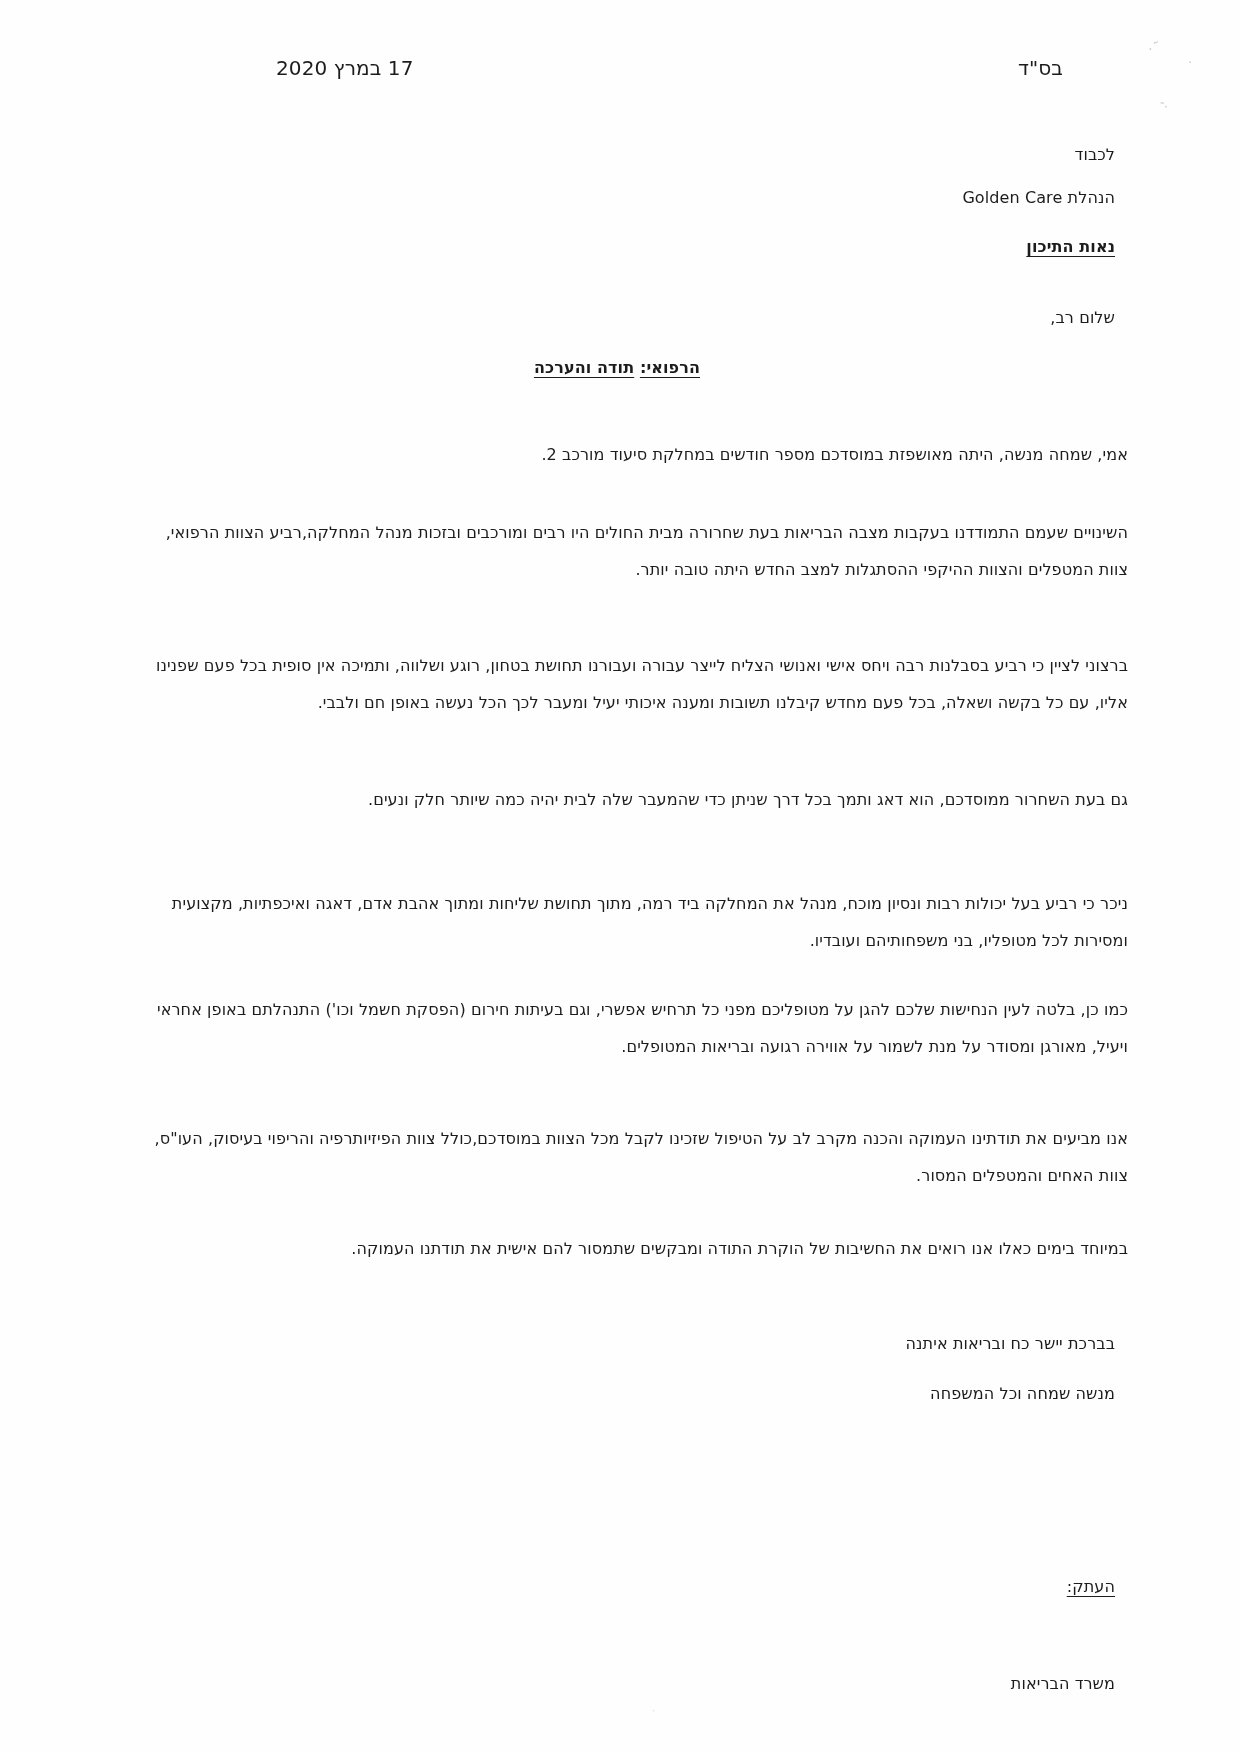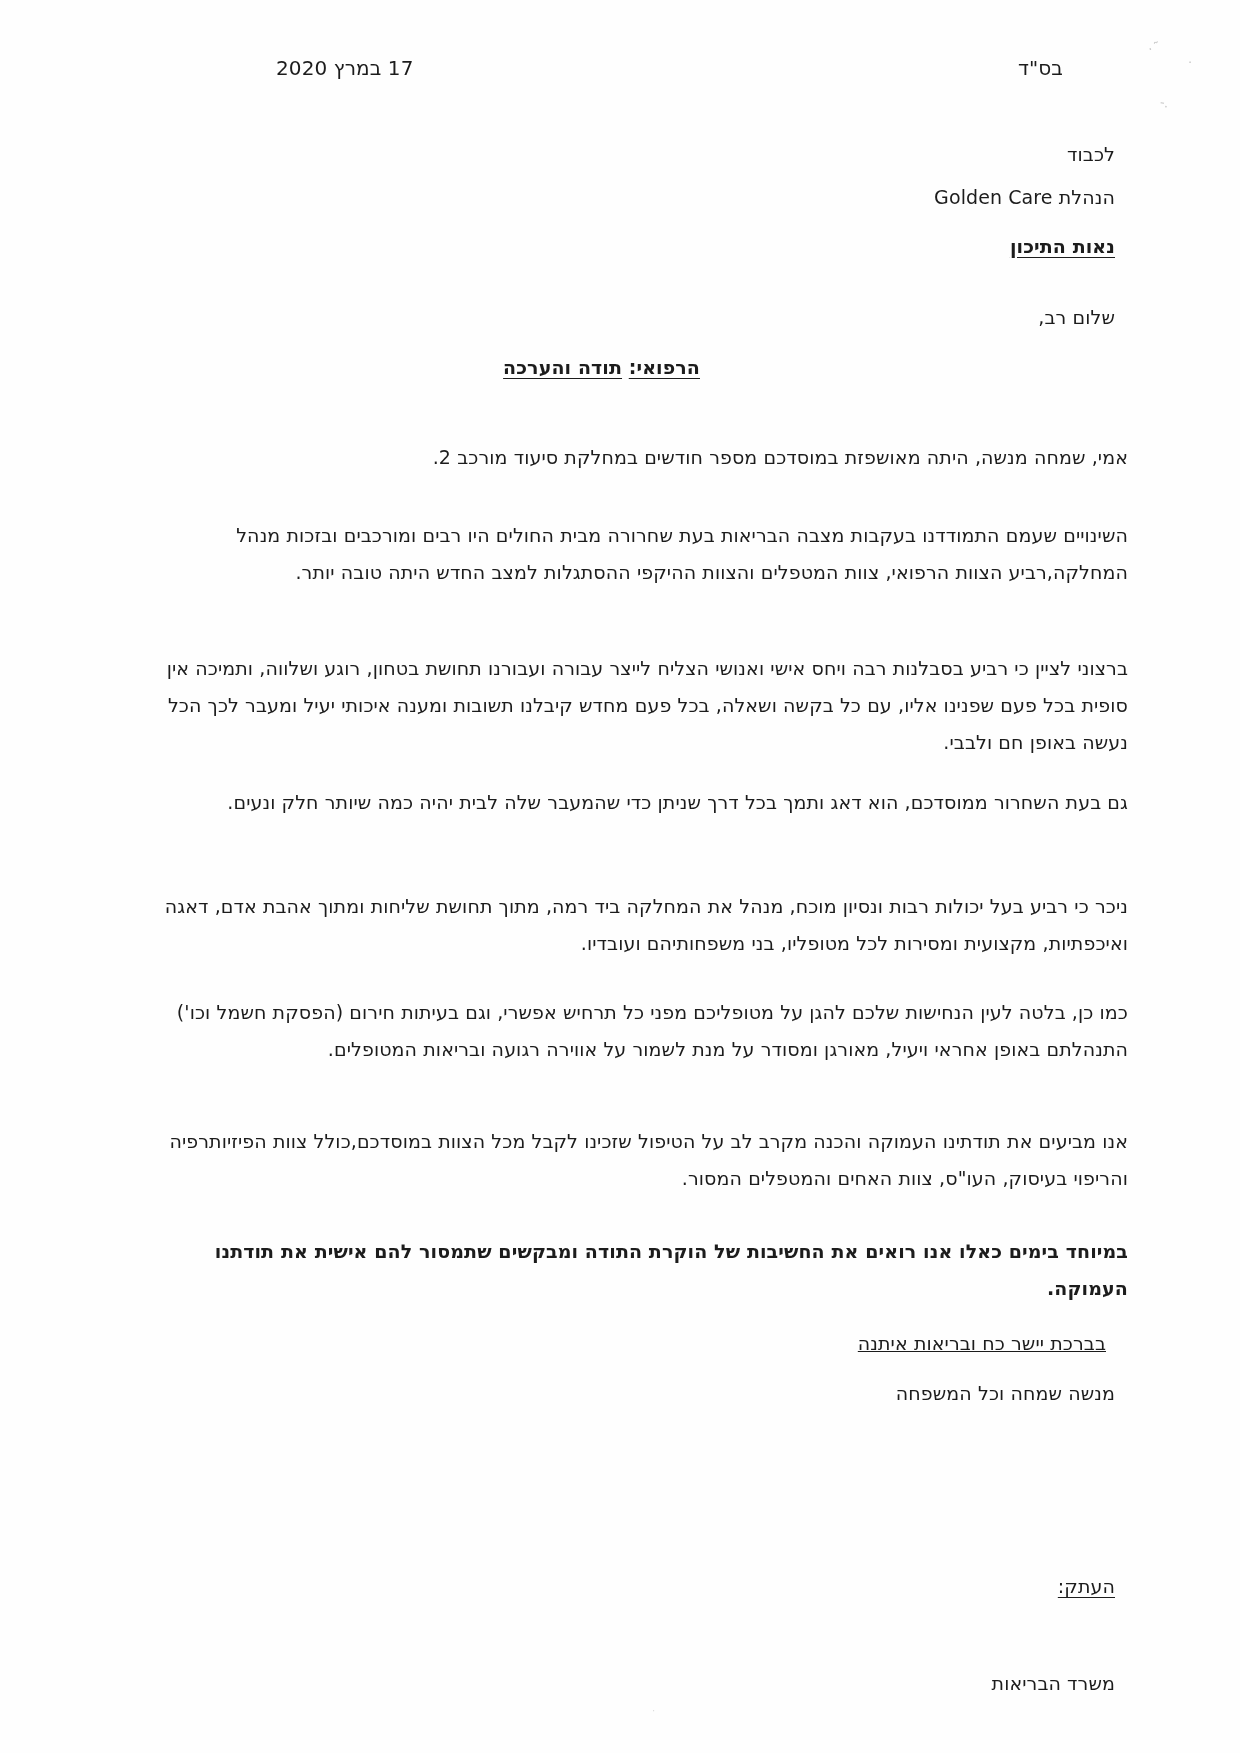--- a/index.html
+++ b/index.html
@@ -13,21 +13,21 @@
     height: 1753px;
     margin: 0 auto;
     background: #fefefe;
     color: #1c1c1c;
     font-family: "DejaVu Sans", sans-serif;
     direction: rtl;
     overflow: hidden;
   }
   .abs { position: absolute; }
   .txt {
-    font-size: 19px;
+    font-size: 16px;
     line-height: 37px;
     letter-spacing: 0.1px;
   }
   .bsd {
     top: 50px;
     right: 177px;
     font-size: 20px;
   }
   .date {
     top: 50px;
@@ -59,22 +59,22 @@
     width: 990px;
     text-align: right;
   }
   .p1 { top: 420px; }
   .p2 { top: 498px; }
   .p3 { top: 631px; }
   .p4 { top: 765px; }
   .p5 { top: 869px; }
   .p6 { top: 975px; }
   .p7 { top: 1104px; }
-  .p8 { top: 1214px; font-weight: bold; }
-  .blessing  { top: 1325px; right: 134px; text-decoration: underline; }
+  .p8 { top: 1214px; }
+  .blessing  { top: 1325px; right: 125px; }
   .signature { top: 1375px; right: 125px; }
   .copy-label {
     top: 1568px; right: 125px;
     text-decoration: underline;
     text-underline-offset: 4px;
   }
   .copy-recipient { top: 1665px; right: 125px; }
 
   
   .artifact { position: absolute; color: #9a9a9a; opacity: 0.55; font-size: 13px; }

